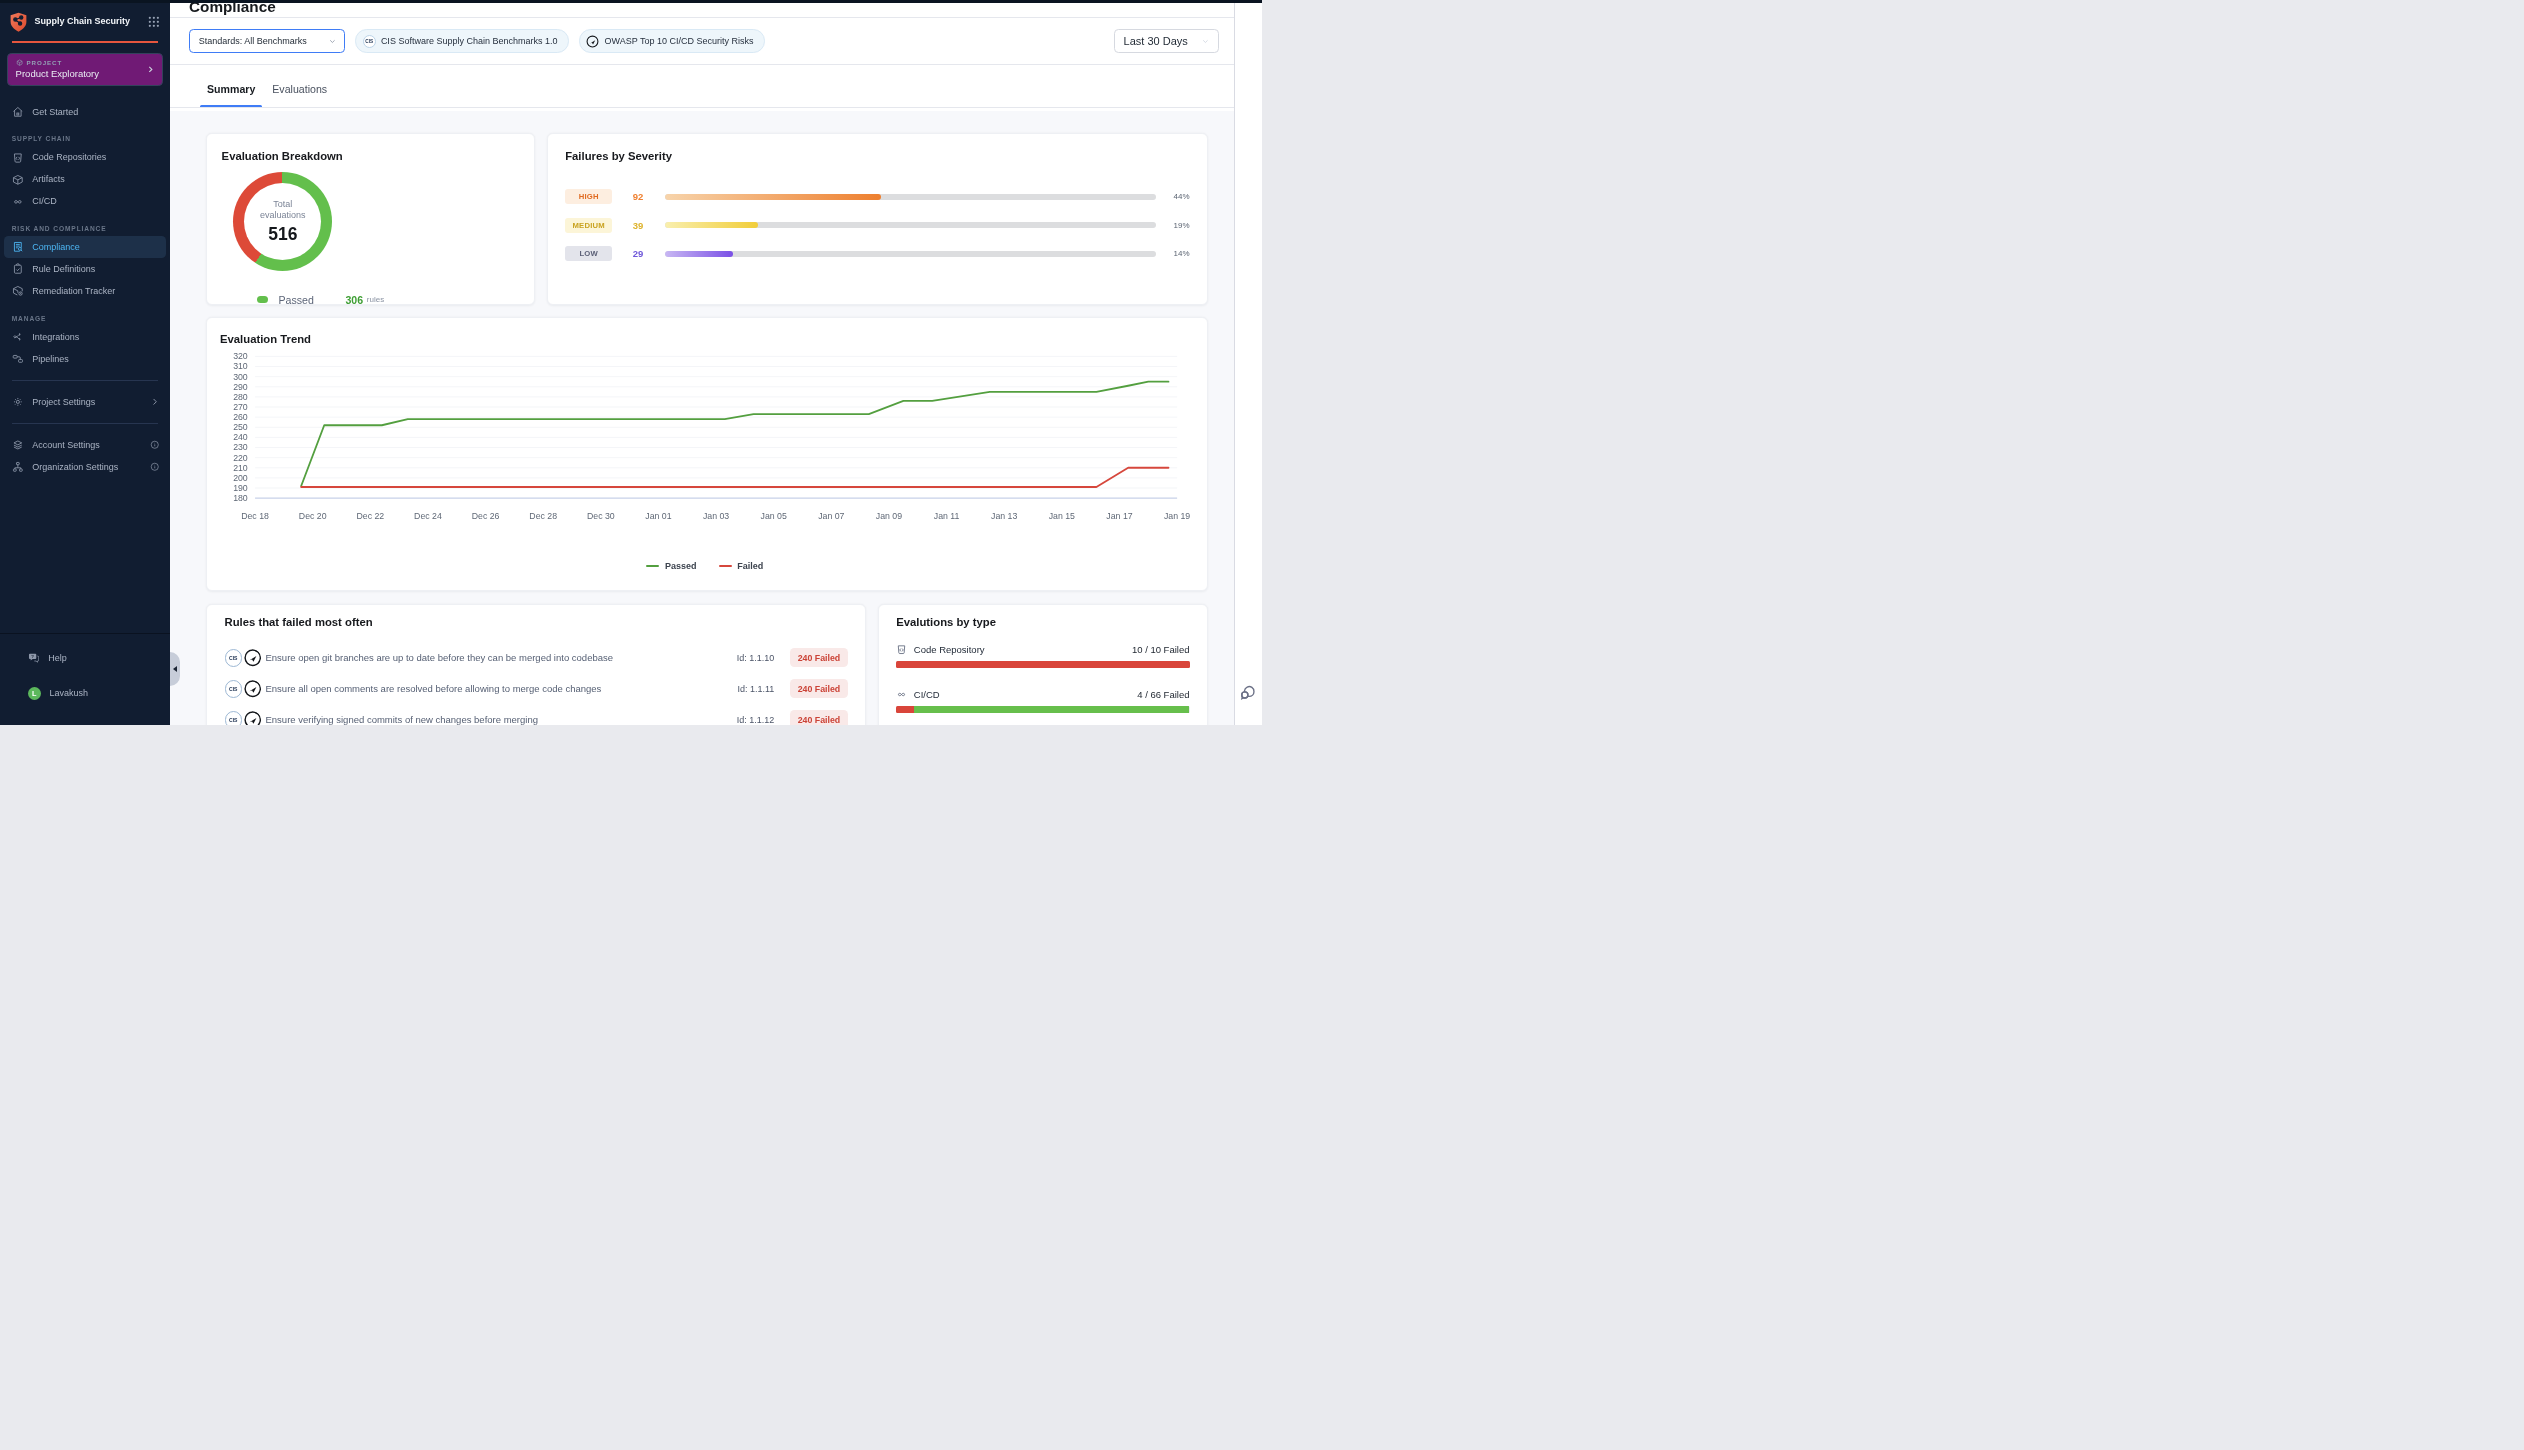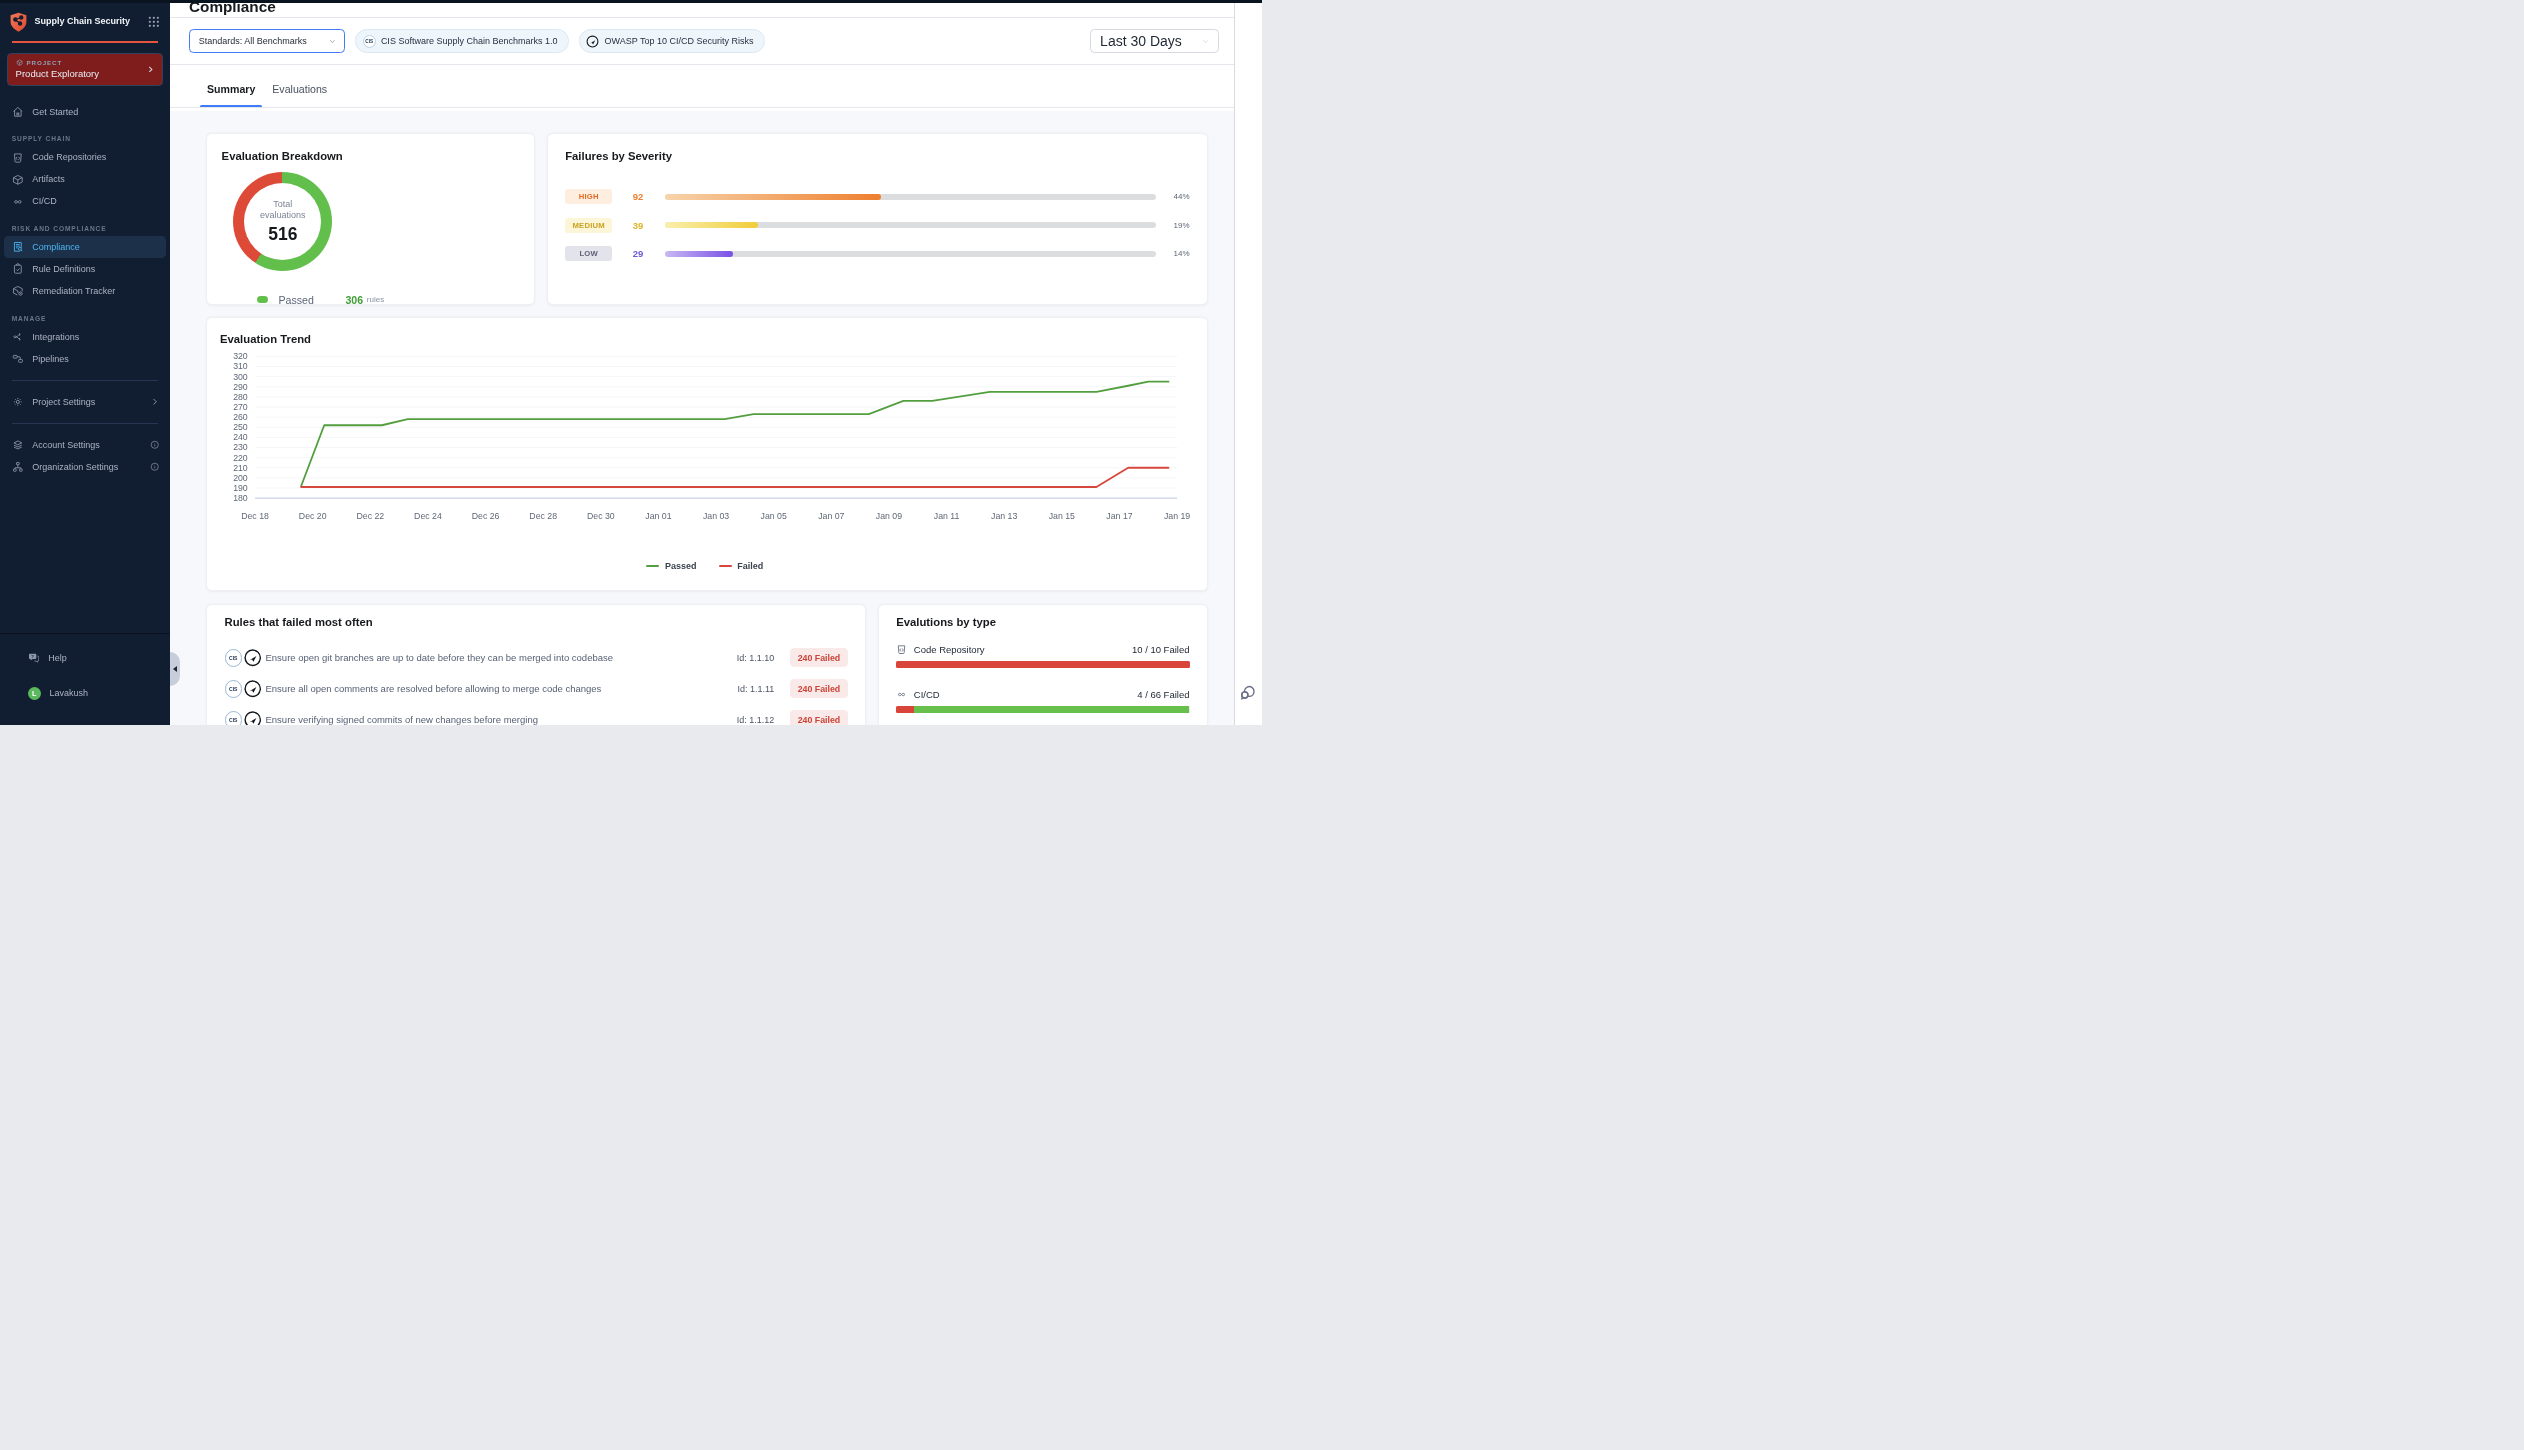--- a/index.html
+++ b/index.html
@@ -8,21 +8,21 @@
   .app { position:relative; width:1262px; height:725px; background:#fff; overflow:hidden; }
   .topstrip { position:absolute; top:0; left:0; right:0; height:2.9px; background:#0a1421; z-index:60; }
 
   
   .sidebar { position:absolute; top:0; left:0; bottom:0; width:170px; background:#111d31; color:#abb4c4; z-index:50; }
   .logo-row { display:flex; align-items:center; padding:11.7px 10.2px 4.4px 8.8px; }
   .logo-shield { width:19px; height:20.5px; flex:0 0 auto; }
   .logo-title { margin-left:6.6px; font-size:9px; line-height:1.25; font-weight:bold; color:#f2f5f9; flex:1; }
   .grid-icon { width:11.7px; height:11.7px; color:#96a1b3; cursor:pointer; }
   .orange-line { height:2.2px; background:#e6563e; margin:4.4px 11.7px 0 11.7px; }
-  .project-box { margin:9.5px 7.3px 0 7.3px; border:0.7px solid #33425c; border-radius:4.4px; padding:5.1px 7.3px 5.8px 7.3px; background:#7f1d1d; display:flex; align-items:center; cursor:pointer; }
+  .project-box { margin:9.5px 7.3px 0 7.3px; border:0.7px solid #33425c; border-radius:4.4px; padding:5.1px 7.3px 5.8px 7.3px; background:#701a75; display:flex; align-items:center; cursor:pointer; }
   .project-meta { flex:1; }
   .project-label { display:flex; align-items:center; gap:3.7px; font-size:6.2px; letter-spacing:0.9px; color:#93a0b4; font-weight:bold; }
   .project-label svg { width:7.3px; height:7.3px; }
   .project-name { margin-top:2.2px; font-size:9.5px; color:#e9edf3; }
   .chev { width:8.8px; height:8.8px; color:#cdd4df; }
   nav { display:block; margin-top:13px; }
   .nav-item { display:flex; align-items:center; height:22px; padding:0 7.3px 0 11.7px; font-size:9px; color:#abb4c4; cursor:pointer; }
   .nav-item svg { width:11.7px; height:11.7px; margin-right:8.8px; color:#8d97a9; flex:0 0 auto; }
   .nav-item .right-ic { margin-left:auto; margin-right:2.9px; width:9.5px; height:9.5px; color:#8d97a9; }
   .nav-item.active { margin:0 4.4px; padding-left:7.3px; border-radius:4.4px; background:#1d3049; color:#4db6f3; }
@@ -39,21 +39,21 @@
   .main { position:absolute; top:2.9px; left:170px; width:1064px; bottom:0; background:#fff; }
   .title-row { height:15.3px; overflow:hidden; border-bottom:0.7px solid #e5e7ed; padding-left:19px; }
   .page-title { font-size:15.3px; font-weight:bold; color:#16191d; margin-top:-5.1px; }
   .filter-row { height:47px; display:flex; align-items:center; padding:0 14.6px 0 19px; border-bottom:0.7px solid #e5e7ed; background:#fff; }
   .dropdown { display:flex; align-items:center; justify-content:space-between; width:156px; height:23.4px; border:1.1px solid #3f7cf6; border-radius:4.4px; background:#fff; padding:0 7.3px 0 8.8px; font-size:9px; color:#1e2732; cursor:pointer; }
   .dropdown .chev { color:#8a93a3; }
   .chip { display:flex; align-items:center; gap:5.1px; height:23.4px; border-radius:11.7px; background:#eef6fb; border:0.7px solid #d9e9f5; padding:0 10.2px 0 6.6px; font-size:9px; color:#27313f; margin-left:10.2px; cursor:pointer; }
   .cis-badge { width:13px; height:13px; border-radius:50%; background:#fff; border:0.7px solid #bcd4e8; color:#1c3least; color:#1c3050; font-size:4.7px; font-weight:bold; display:flex; align-items:center; justify-content:center; letter-spacing:0.1px; }
   .owasp-badge { width:13px; height:13px; flex:0 0 auto; }
   .filter-spacer { flex:1; }
-  .date-dropdown { display:flex; align-items:center; gap:19px; height:23.4px; border:0.7px solid #d6d9e0; border-radius:4.4px; background:#fff; padding:0 8.8px; font-size:14px; color:#1e2732; cursor:pointer; }
+  .date-dropdown { display:flex; align-items:center; gap:13px; height:23.4px; border:0.7px solid #d6d9e0; border-radius:4.4px; background:#fff; padding:0 8.8px; font-size:11px; color:#1e2732; cursor:pointer; }
   .tabs-row { height:43px; border-bottom:0.7px solid #e5e7ed; display:flex; align-items:flex-end; gap:17px; padding-left:37px; background:#fff; }
   .tab { position:relative; padding-bottom:12.4px; font-size:10.6px; color:#49515f; cursor:pointer; }
   .tab.active { color:#171b20; font-weight:bold; }
   .tab.active::after { content:""; position:absolute; left:-6.6px; right:-6.6px; bottom:0; height:2.2px; border-radius:1.5px 1.5px 0 0; background:#3f7cf6; }
 
   .board { position:absolute; top:108px; left:0; right:0; bottom:0; background:#f7f8fb; padding:22px 26px 0 36px; overflow:hidden; }
   .row { display:flex; gap:11.7px; }
   .row + .row { margin-top:12.4px; }
   .card { background:#fff; border:0.7px solid #eef0f4; border-radius:5.8px; box-shadow:0 0.7px 2.2px rgba(20,30,50,.06); }
   .card-title { font-size:11.3px; font-weight:bold; color:#17191d; }

